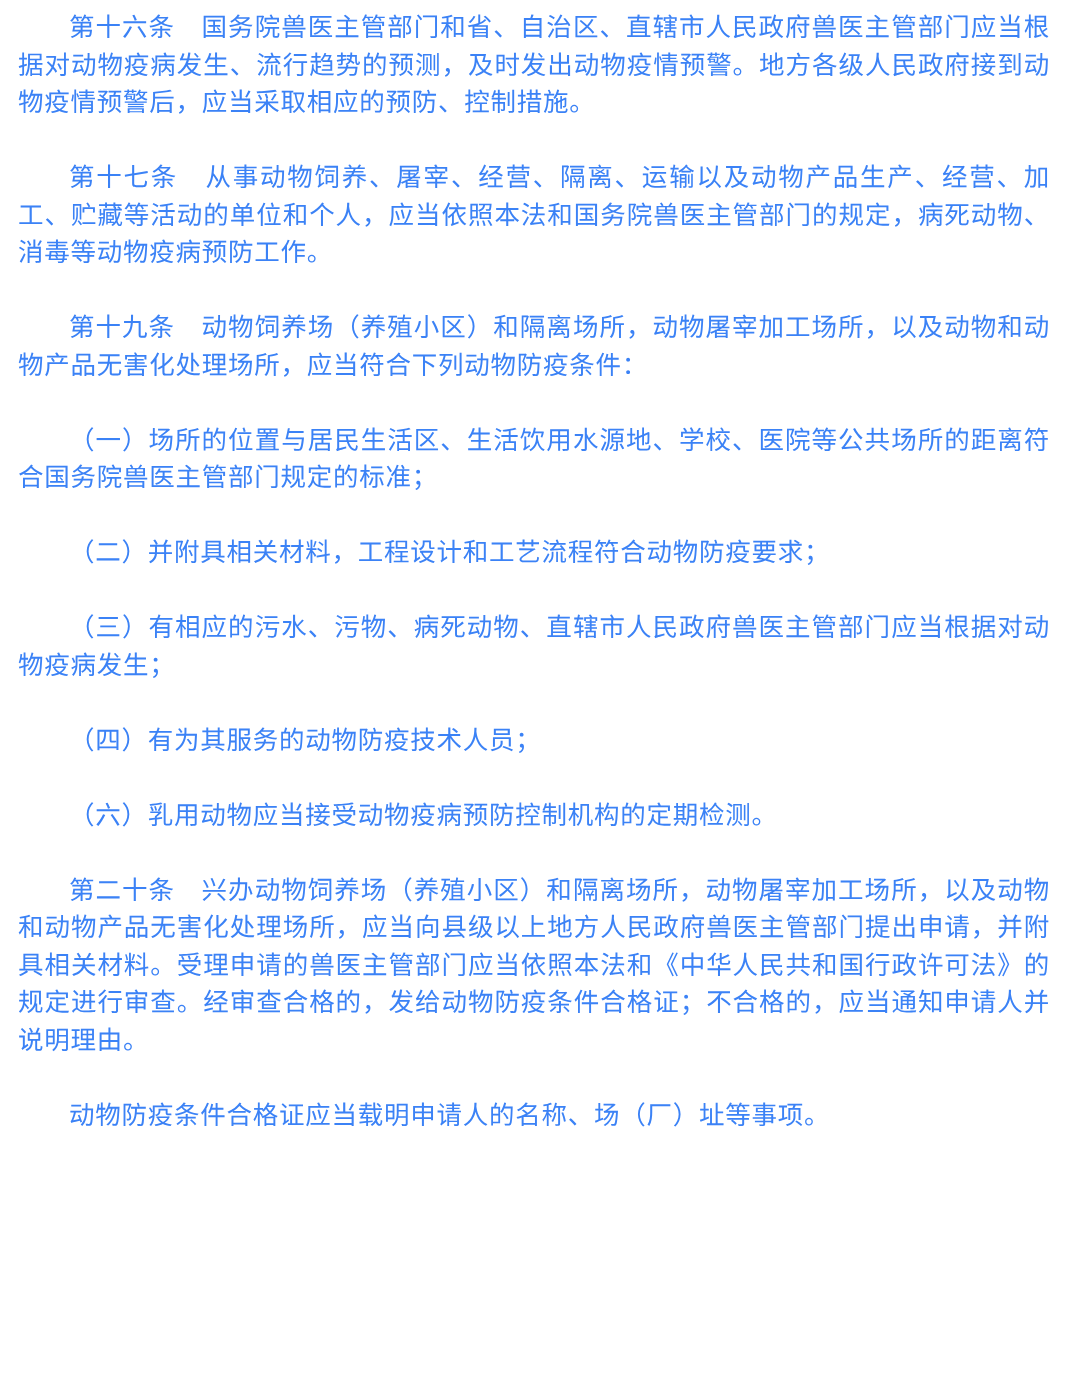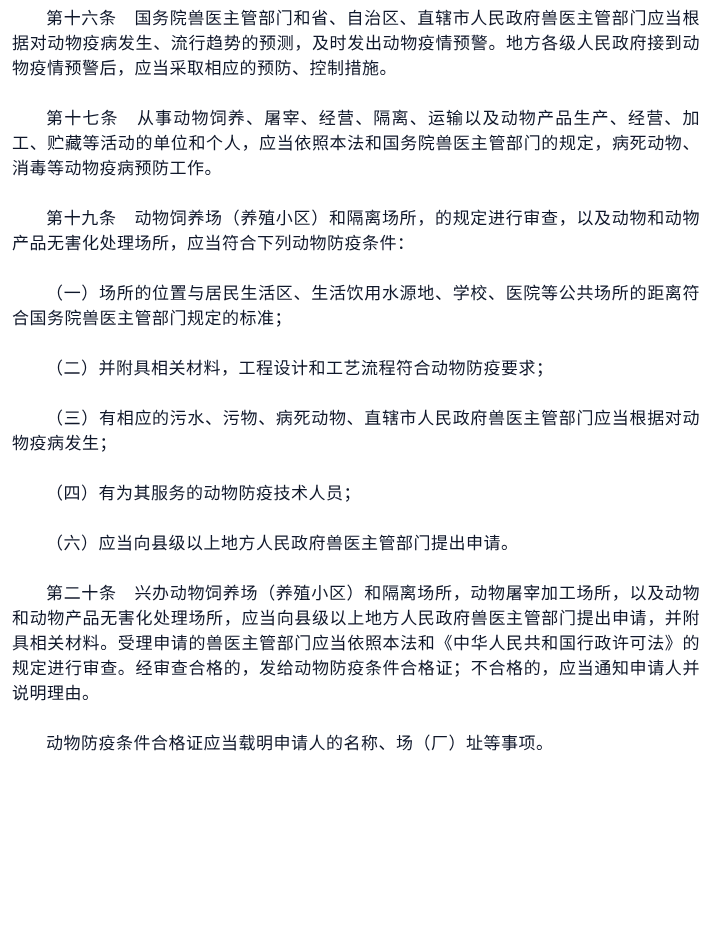--- a/index.html
+++ b/index.html
@@ -10,39 +10,39 @@
   .page {
     width: 712px;
     height: 933px;
     box-sizing: border-box;
     background: #ffffff;
     padding: 6px 12px 0 12px;
     overflow: hidden;
     font-family: "Liberation Sans", "DejaVu Sans", sans-serif;
     font-size: 17px;
     line-height: 25px;
-    color: #0f172a;
+    color: #3b82f6;
   }
   .page p {
     margin: 0 0 25px 0;
     text-indent: 2em;
     text-align: justify;
     letter-spacing: 0.5px;
   }
   .page p:last-child {
     margin-bottom: 16px;
   }
 </style>
 </head>
 <body>
 
 <div class="page">
   <p>第十六条　国务院兽医主管部门和省、自治区、直辖市人民政府兽医主管部门应当根据对动物疫病发生、流行趋势的预测，及时发出动物疫情预警。地方各级人民政府接到动物疫情预警后，应当采取相应的预防、控制措施。</p>
   <p>第十七条　从事动物饲养、屠宰、经营、隔离、运输以及动物产品生产、经营、加工、贮藏等活动的单位和个人，应当依照本法和国务院兽医主管部门的规定，病死动物、消毒等动物疫病预防工作。</p>
-  <p>第十九条　动物饲养场（养殖小区）和隔离场所，的规定进行审查，以及动物和动物产品无害化处理场所，应当符合下列动物防疫条件：</p>
+  <p>第十九条　动物饲养场（养殖小区）和隔离场所，动物屠宰加工场所，以及动物和动物产品无害化处理场所，应当符合下列动物防疫条件：</p>
   <p>（一）场所的位置与居民生活区、生活饮用水源地、学校、医院等公共场所的距离符合国务院兽医主管部门规定的标准；</p>
   <p>（二）并附具相关材料，工程设计和工艺流程符合动物防疫要求；</p>
   <p>（三）有相应的污水、污物、病死动物、直辖市人民政府兽医主管部门应当根据对动物疫病发生；</p>
   <p>（四）有为其服务的动物防疫技术人员；</p>
-  <p>（六）应当向县级以上地方人民政府兽医主管部门提出申请。</p>
+  <p>（六）乳用动物应当接受动物疫病预防控制机构的定期检测。</p>
   <p>第二十条　兴办动物饲养场（养殖小区）和隔离场所，动物屠宰加工场所，以及动物和动物产品无害化处理场所，应当向县级以上地方人民政府兽医主管部门提出申请，并附具相关材料。受理申请的兽医主管部门应当依照本法和《中华人民共和国行政许可法》的规定进行审查。经审查合格的，发给动物防疫条件合格证；不合格的，应当通知申请人并说明理由。</p>
   <p>动物防疫条件合格证应当载明申请人的名称、场（厂）址等事项。</p>
 </div>
 
 </body></html>

